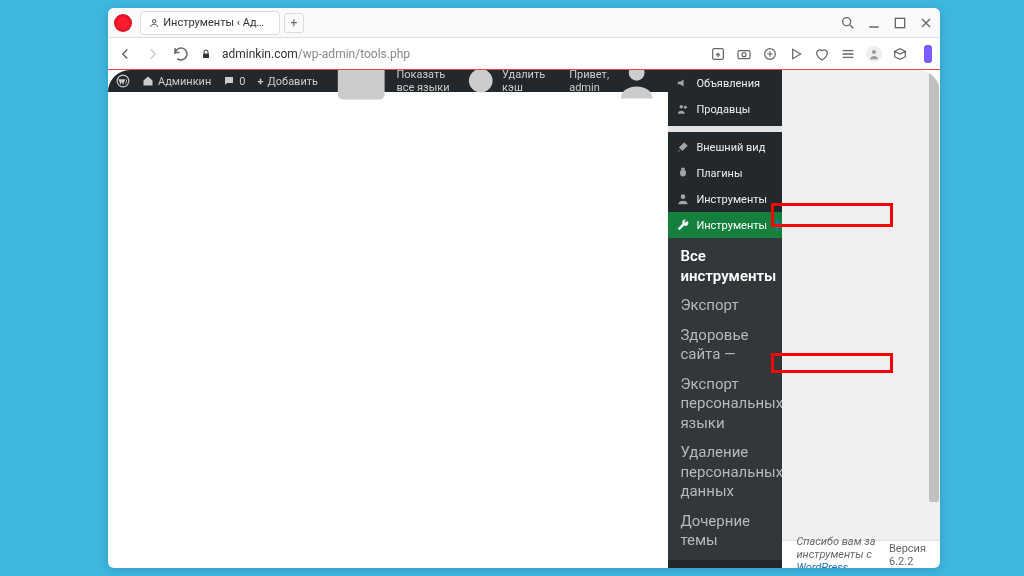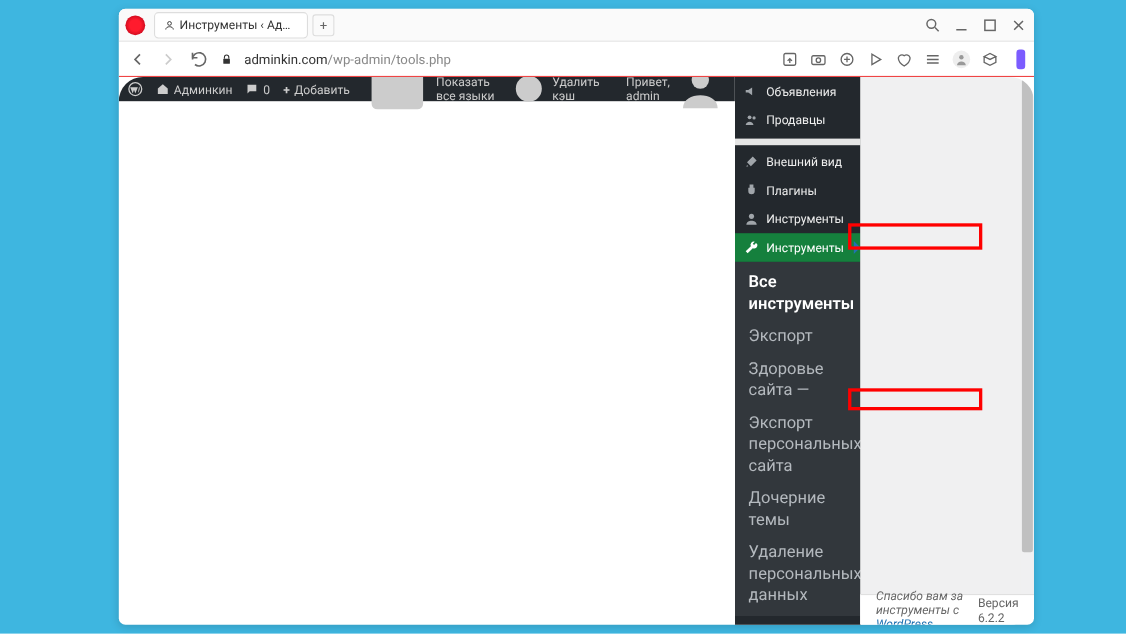--- a/index.html
+++ b/index.html
@@ -371,23 +371,23 @@
                 <path d="M21 7a5 5 0 0 1-7 6L6 21l-3-3 8-8a5 5 0 0 1 6-7l-3 3 2 2 3-3z"></path>
               </svg>
             </span>
             <span>Инструменты</span>
           </div>
 
         <div class="wp-submenu">
           <div class="wp-submenu-item current">Все инструменты</div>
           <div class="wp-submenu-item">Экспорт</div>
           <div class="wp-submenu-item">Здоровье сайта —</div>
-          <div class="wp-submenu-item">Экспорт персональных сайта</div>
+          <div class="wp-submenu-item">Экспорт персональных языки</div>
+          <div class="wp-submenu-item">Удаление персональных данных</div>
           <div class="wp-submenu-item child">Дочерние темы</div>
-          <div class="wp-submenu-item">Удаление персональных данных</div>
         </div>
 
         <div class="wp-menu-item">
             <span class="mi-icon">
               <svg viewBox="0 0 24 24" fill="#a0a5aa">
                 <rect x="3" y="6" width="18" height="12" rx="2"></rect>
                 <path d="M3 8l9 6 9-6" fill="none" stroke="#23282d" stroke-width="1.5"></path>
               </svg>
             </span>
             <span>WP Mail SMTP</span>

